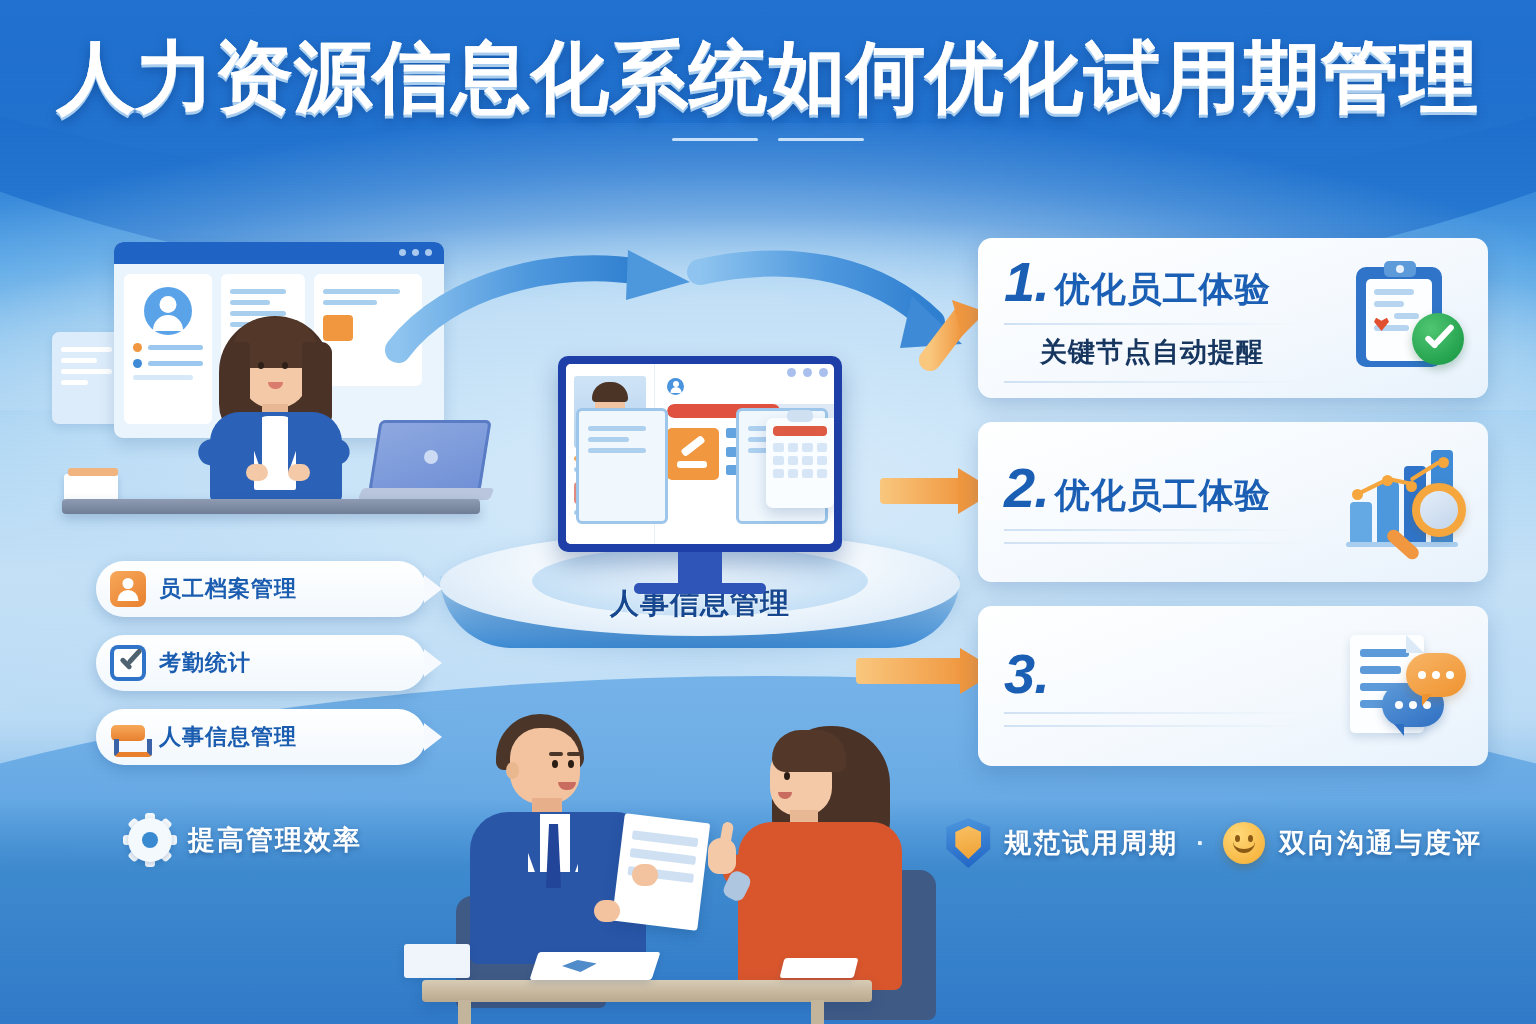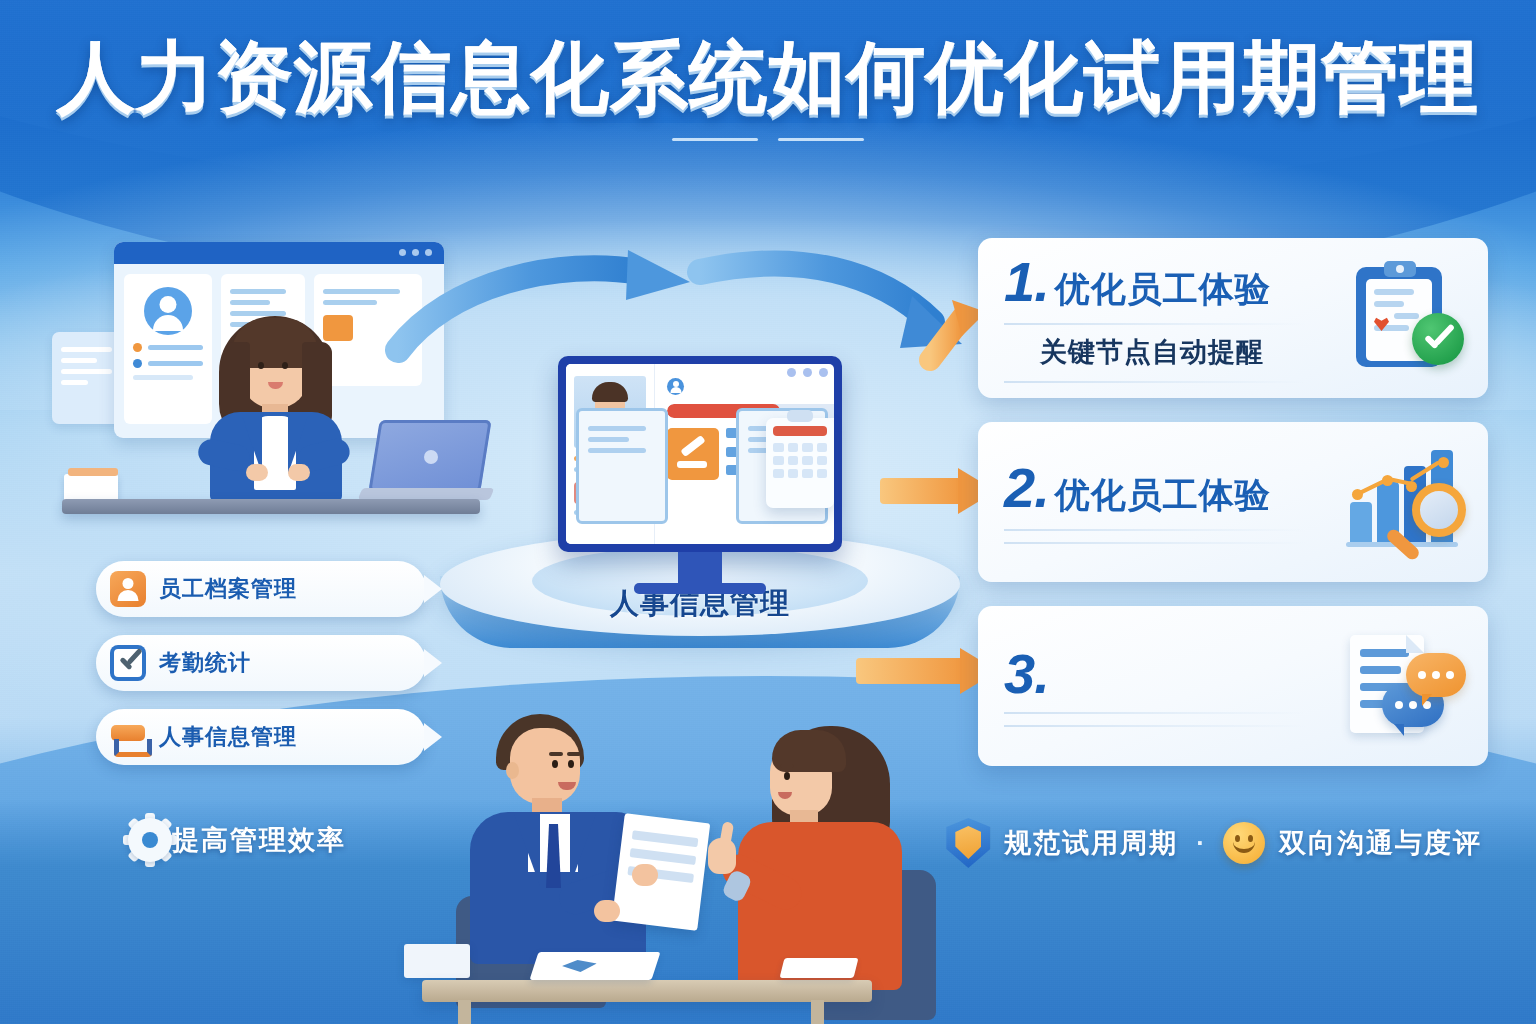--- a/index.html
+++ b/index.html
@@ -390,21 +390,21 @@
   .bub-o:after { content:""; position:absolute; left:16px; bottom:-9px; width:0; height:0; border-style:solid; border-width:12px 10px 0 0; border-color:#ef932f transparent transparent transparent; }
   .bub-b {
     position:absolute; right:22px; top:56px; width:62px; height:44px; border-radius:22px;
     background:linear-gradient(150deg,#5d9ad9 0%,#2f6fc2 100%); box-shadow:0 4px 10px rgba(20,70,130,.25);
   }
   .bub-b:after { content:""; position:absolute; left:12px; bottom:-9px; width:0; height:0; border-style:solid; border-width:12px 0 0 10px; border-color:#2f6fc2 transparent transparent transparent; }
   .bdots { position:absolute; left:50%; top:50%; transform:translate(-50%,-50%); display:flex; gap:6px; }
   .bdots i { width:8px; height:8px; border-radius:50%; background:#fff; display:block; }
 
   
-  .bottom-left { position:absolute; left:128px; top:818px; display:flex; align-items:center; gap:0; z-index:12; }
+  .bottom-left { position:absolute; left:128px; top:818px; display:flex; align-items:center; gap:16px; z-index:12; }
   .gear { width:44px; height:44px; position:relative; flex:none; }
   .gear .ring { position:absolute; inset:0; border-radius:50%; background:#f4f9fd; box-shadow:0 2px 6px rgba(10,50,110,.25); }
   .gear .hole { position:absolute; left:50%; top:50%; transform:translate(-50%,-50%); width:16px; height:16px; border-radius:50%; background:#3a8ad2; }
   .gear .tooth { position:absolute; left:50%; top:50%; width:10px; height:54px; background:#f4f9fd; border-radius:3px; transform-origin:50% 50%; }
   .bottom-txt { font-size:27px; font-weight:bold; color:#ffffff; letter-spacing:2px; text-shadow:0 2px 5px rgba(8,50,110,.45); white-space:nowrap; }
 
   .bottom-right { position:absolute; right:54px; top:818px; display:flex; align-items:center; gap:14px; z-index:12; }
   .shield { width:44px; height:50px; position:relative; flex:none; }
   .shield .sh {
     position:absolute; inset:0; background:linear-gradient(170deg,#4d97dd 0%,#1f63c4 100%);

